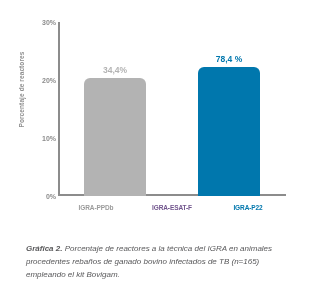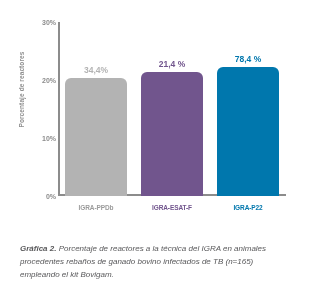--- a/index.html
+++ b/index.html
@@ -127,21 +127,21 @@
     text-align: center;
     font-size: 6.5px;
     font-weight: bold;
     letter-spacing: -0.1px;
     white-space: nowrap;
   }
 
   
   #caption {
     position: absolute;
-    left: 20px;
+    left: 26px;
     top: 243px;
     width: 262px;
     font-size: 8px;
     font-style: italic;
     line-height: 1.62;
     color: #58585a;
   }
   #caption .cap-strong {
     font-weight: bold;
   }
@@ -164,24 +164,20 @@
 
     <div id="y-axis-line"></div>
     <div id="x-axis-line"></div>
 
     <div id="bars">
       <div class="bar-slot">
         <div class="bar-value" style="color: rgb(179, 179, 179);">34,4%</div>
         <div class="bar-rect" id="bar-0" style="height: 118.32px; background: rgb(179, 179, 179);"></div>
       </div>
       <div class="bar-slot">
-        <div class="bar-value" style="color: rgb(113, 85, 141);">21,4 %</div>
-        <div class="bar-rect" id="bar-1" style="height: 124.12px; background: rgb(113, 85, 141);"></div>
-      </div>
-      <div class="bar-slot">
         <div class="bar-value" style="color: rgb(0, 119, 173);">78,4 %</div>
         <div class="bar-rect" id="bar-2" style="height: 129.34px; background: rgb(0, 119, 173);"></div>
       </div>
     </div>
 
     <div id="x-labels">
       <div class="x-label" id="xlab-0" style="color: rgb(155, 155, 155);">IGRA-PPDb</div>
       <div class="x-label" id="xlab-1" style="color: rgb(113, 85, 141);">IGRA-ESAT-F</div>
       <div class="x-label" id="xlab-2" style="color: rgb(0, 119, 173);">IGRA-P22</div>
     </div>

